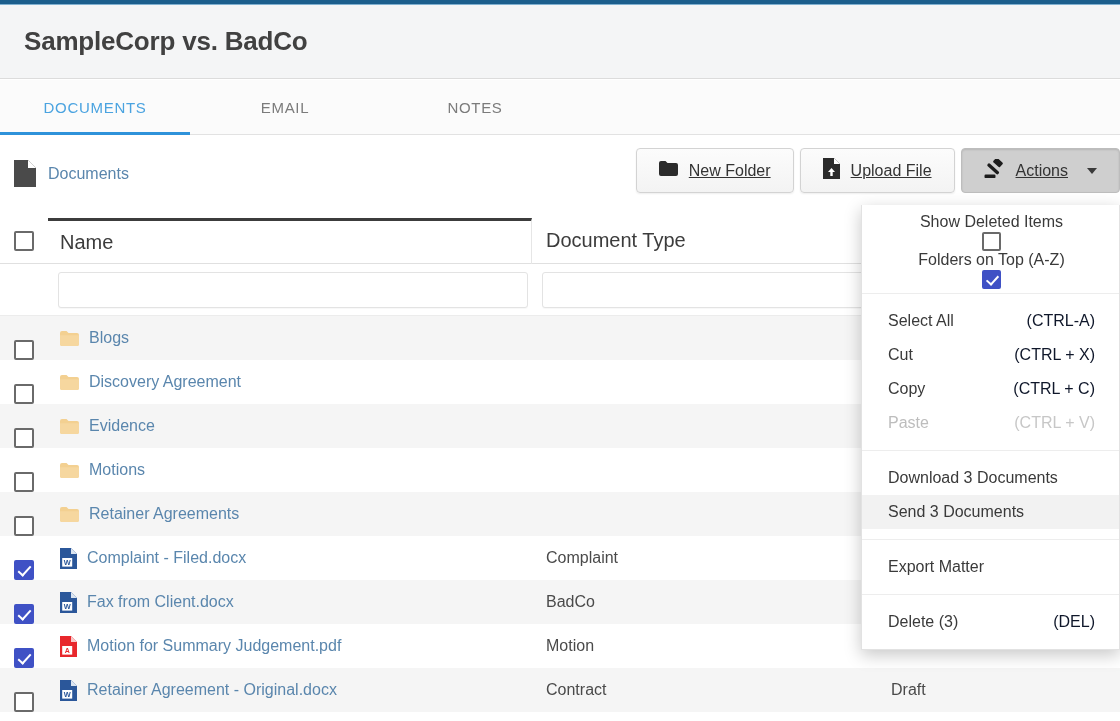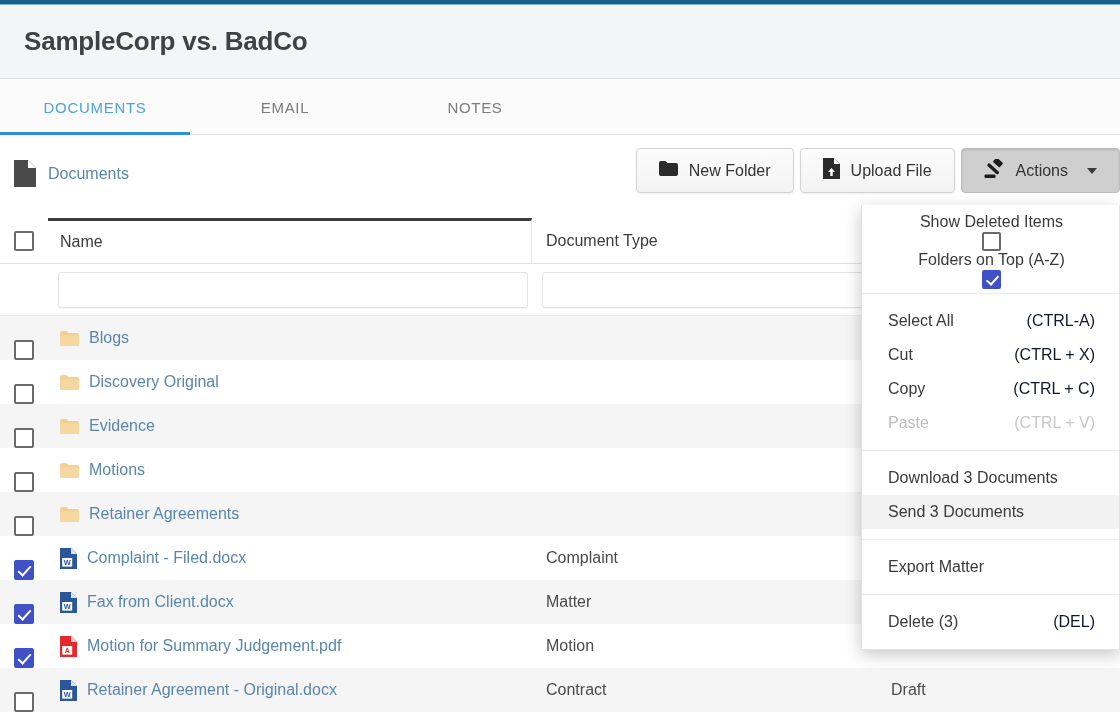--- a/index.html
+++ b/index.html
@@ -116,20 +116,21 @@
     background: linear-gradient(#fcfcfc,#f3f3f3);
     border: 1px solid #d3d3d3;
     border-radius: 4px;
     font-size: 16px;
     color: #333;
     cursor: pointer;
     font-family: inherit;
     margin-right: 6px;
     box-shadow: 0 1px 2px rgba(0,0,0,.07);
     white-space: nowrap;
+    text-decoration: underline;
   }
   .tbtn.pressed {
     background: #cfcfcf;
     border-color: #bdbdbd;
     box-shadow: inset 0 1px 2px rgba(0,0,0,.12);
     margin-right: 0;
   }
   .tbtn .caret {
     width: 0; height: 0;
     border-left: 5px solid transparent;
@@ -149,21 +150,21 @@
   }
   .thead {
     position: relative;
     height: 46px;
     background: #ffffff;
     border-bottom: 1px solid #e0e0e0;
     display: flex;
     align-items: center;
   }
   .th {
-    font-size: 16px;
+    font-size: 20px;
     color: #3c3c3c;
     display: flex;
     align-items: center;
     height: 46px;
     position: relative;
   }
   .th.name-col {
     border-top: 3px solid #3c3c3c;
     border-right: 1px solid #e6e6e6;
     padding-left: 12px;
@@ -419,21 +420,21 @@
         </div>
         <div class="trow">
           <div class="col-check">
             <span class="cb"></span>
           </div>
           <div class="cell name col-name">
             <svg class="folder-ico" viewBox="0 0 19 15">
               <path d="M0 2 a2 2 0 0 1 2-2 h4.5 l2 2 H17 a2 2 0 0 1 2 2 v9 a2 2 0 0 1-2 2 H2 a2 2 0 0 1-2-2 Z" fill="#f3d091"></path>
               <path d="M0 4.2 h19 v8.8 a2 2 0 0 1-2 2 H2 a2 2 0 0 1-2-2 Z" fill="#f6d79f"></path>
             </svg>
-            <span class="row-link">Discovery Original</span>
+            <span class="row-link">Discovery Agreement</span>
           </div>
           <div class="cell type col-type"></div>
           <div class="cell status col-status"></div>
         </div>
         <div class="trow alt">
           <div class="col-check">
             <span class="cb"></span>
           </div>
           <div class="cell name col-name">
             <svg class="folder-ico" viewBox="0 0 19 15">
@@ -495,21 +496,21 @@
           </div>
           <div class="cell name col-name">
             <svg class="file-ico" viewBox="0 0 17 21">
               <path d="M0 0 H11 L17 6 V21 H0 Z" fill="#2b579a"></path>
               <path d="M11 0 L17 6 H11 Z" fill="#dbe5f1"></path>
               <rect x="2.2" y="10" width="10" height="8.6" fill="#ffffff"></rect>
               <text x="7.2" y="17.1" font-size="7.4" font-family="Liberation Sans, sans-serif" font-weight="bold" fill="#2b579a" text-anchor="middle">W</text>
             </svg>
             <span class="row-link">Fax from Client.docx</span>
           </div>
-          <div class="cell type col-type">Matter</div>
+          <div class="cell type col-type">BadCo</div>
           <div class="cell status col-status"></div>
         </div>
         <div class="trow">
           <div class="col-check">
             <span class="cb checked"></span>
           </div>
           <div class="cell name col-name">
             <svg class="file-ico" viewBox="0 0 17 21">
               <path d="M0 0 H11 L17 6 V21 H0 Z" fill="#e8272c"></path>
               <path d="M11 0 L17 6 H11 Z" fill="#f8c8c9"></path>

